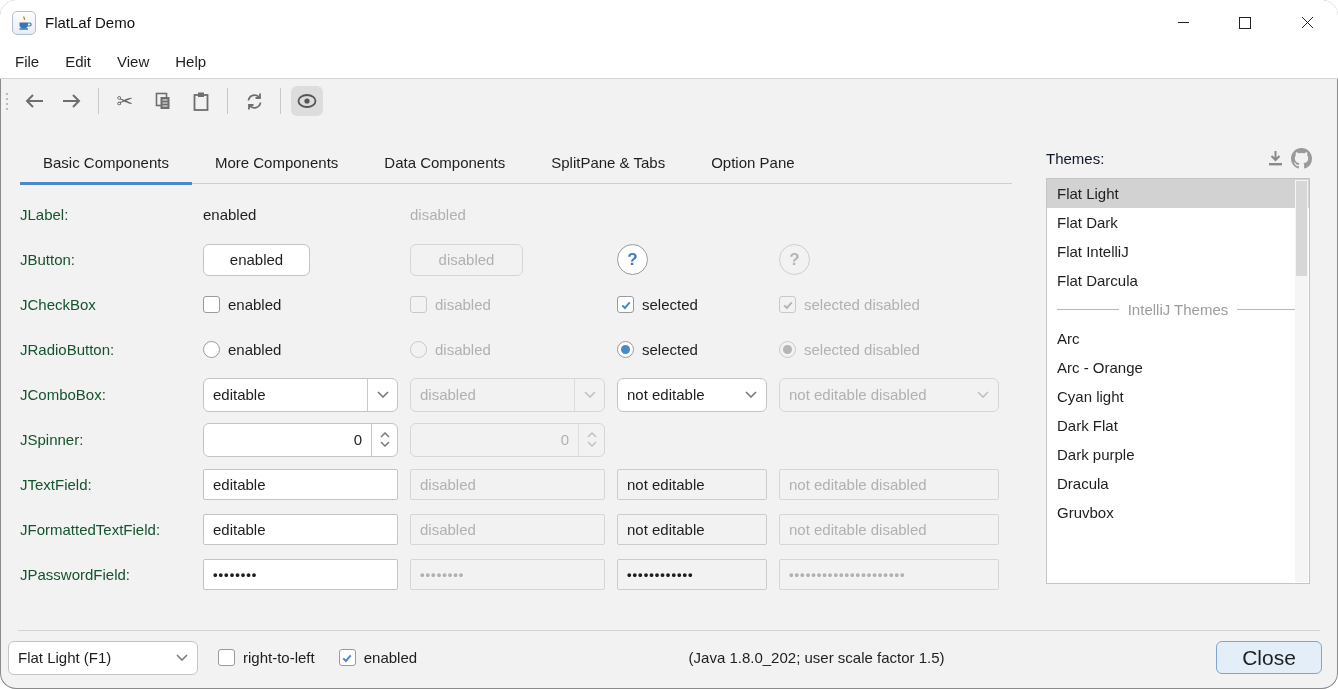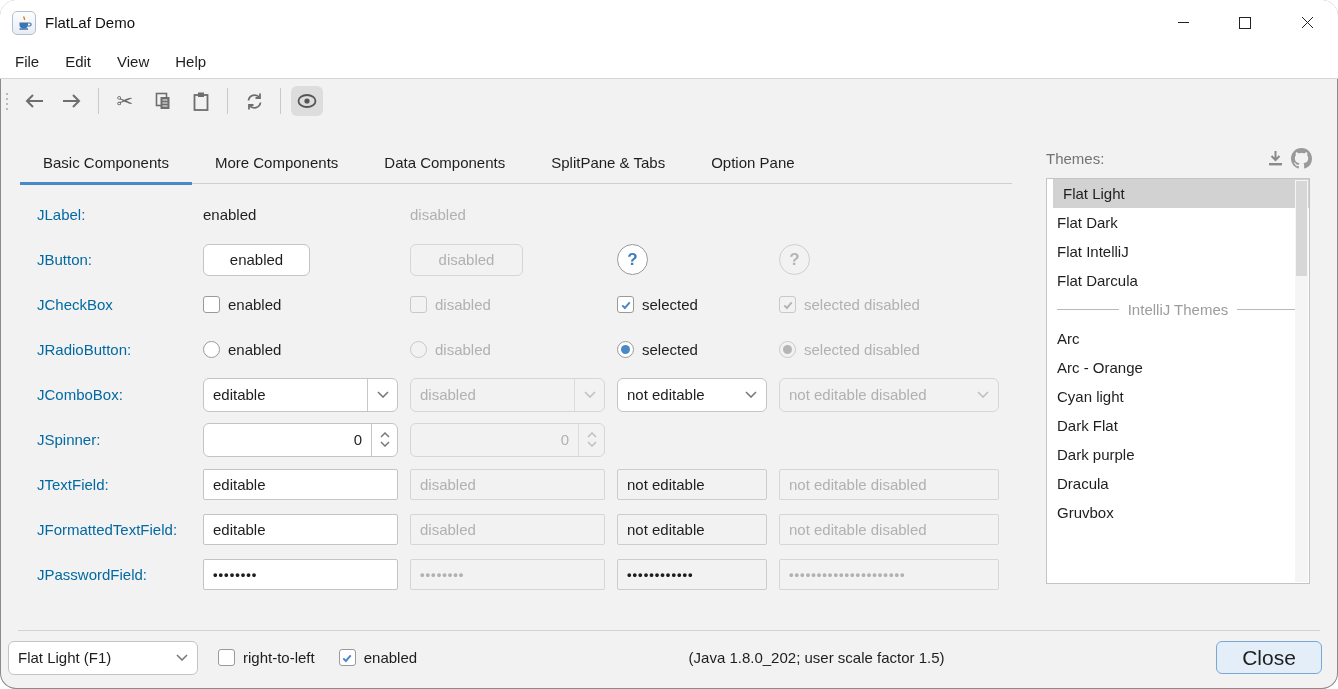--- a/index.html
+++ b/index.html
@@ -34,21 +34,21 @@
   
   .tabs { position:absolute; top:141px; left:20px; width:992px; height:43px; display:flex;
           border-bottom:1px solid #cfcfcf; }
   .tab { position:relative; padding:0 23px; display:flex; align-items:center; cursor:pointer; }
   .tab.selected::after { content:""; position:absolute; left:0; right:0; bottom:-2px; height:3px; background:#4a88c7; }
 
   
   .grid { position:absolute; top:192px; left:20px; width:992px; display:grid;
           grid-template-columns:171px 195px 195px 150px 220px; column-gap:12px;
           grid-auto-rows:45px; align-items:center; }
-  .rowlabel { color:#0369a1;margin-left:17px; }
+  .rowlabel { color:#14532d; }
   .plain { color:#1e1e1e; }
   .plain.dis { color:#b1b1b1; }
 
   .btn { height:32px; background:#fff; border:1px solid #c4c4c4; border-radius:6px;
          font-size:15px; color:#1e1e1e; width:107px; cursor:pointer; font-family:inherit; }
   .btn.dis { background:#f2f2f2; border-color:#d6d6d6; color:#b1b1b1; width:113px; cursor:default; }
 
   .help-btn { width:31px; height:31px; border-radius:50%; border:1px solid #9a9a9a; background:#fff;
               color:#3e7bbf; font-size:17px; font-weight:bold; display:flex; align-items:center; justify-content:center; cursor:pointer; }
   .help-btn.dis { border-color:#cfcfcf; background:#f2f2f2; color:#b5b5b5; cursor:default; }
@@ -83,27 +83,27 @@
 
   .field { height:31px; border:1px solid #c4c4c4; border-radius:2px; background:#fff;
            display:flex; align-items:center; padding-left:9px; color:#1e1e1e; }
   .field.dis { background:#f2f2f2; border-color:#d6d6d6; color:#b1b1b1; }
   .field.noedit { background:#f2f2f2; border-color:#cccccc; color:#1e1e1e; }
   .field.noedit.dis { color:#b1b1b1; border-color:#d6d6d6; }
   .pw { font-size:13px; letter-spacing:1px; font-weight:bold; }
 
   
   .themes-head { position:absolute; top:145px; left:1046px; width:268px; display:flex; align-items:center; }
-  .themes-title { color:#737373; }
+  .themes-title { color:#0f172a; }
   .themes-head .spacer { flex:1; }
   .icon-btn { width:26px; height:26px; display:flex; align-items:center; justify-content:center; cursor:pointer; }
   .themes-list { position:absolute; top:178px; left:1046px; width:264px; height:406px; background:#fff;
                  border:1px solid #c4c4c4; overflow:hidden; }
   .th-item { height:29px; line-height:29px; padding-left:10px; cursor:pointer; }
-  .th-item.selected { background:#d2d2d2;margin-left:6px; }
+  .th-item.selected { background:#d2d2d2; }
   .th-sep { height:29px; display:flex; align-items:center; gap:9px; color:#9c9c9c; padding:0 10px; }
   .th-sep .line { flex:1; height:1px; background:#b9b9b9; }
   .th-scroll { position:absolute; top:1px; right:1px; width:13px; bottom:1px; background:#f5f5f5; }
   .th-thumb { position:absolute; top:1px; left:1px; right:1px; height:95px; background:#d7d7d7; }
 
   
   .bottom-sep { position:absolute; left:18px; right:18px; top:630px; height:1px; background:#d2d2d2; }
   .bottombar { position:absolute; left:0; right:0; top:635px; height:45px; display:flex;
                align-items:center; padding:0 8px; }
   .lnf-combo { width:190px; margin-right:20px; }

